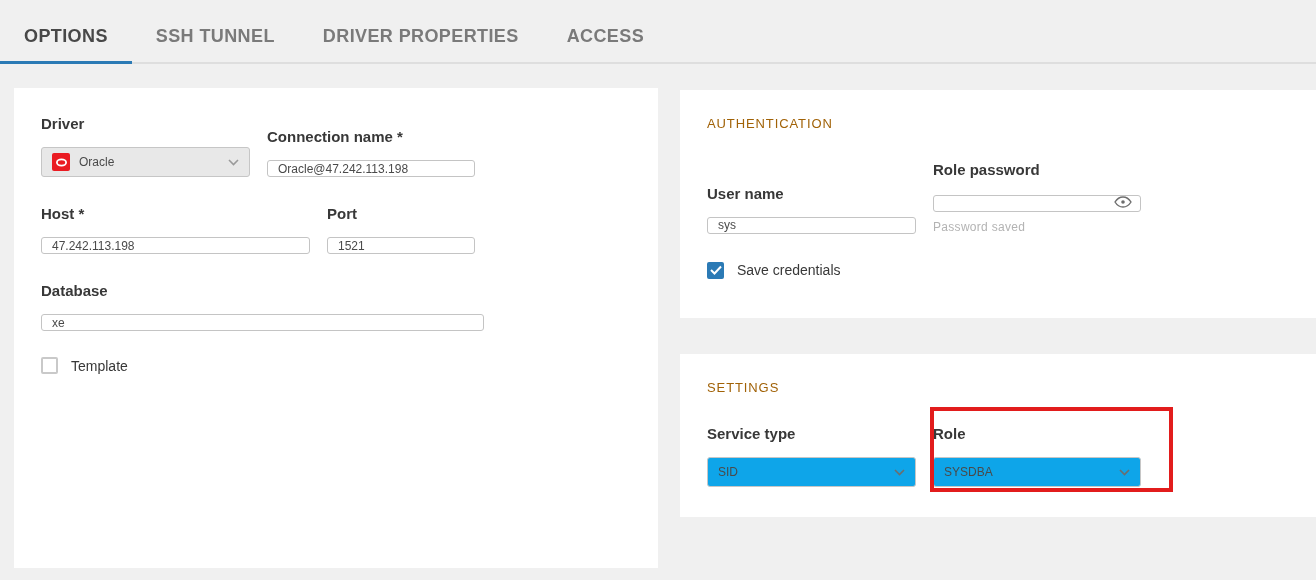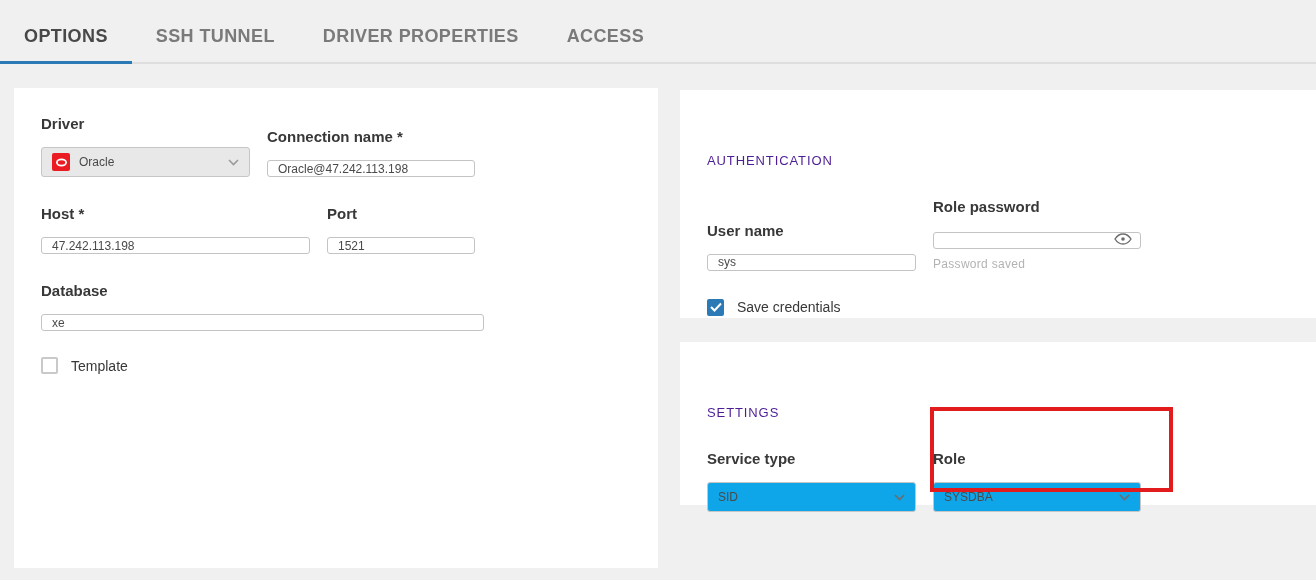--- a/index.html
+++ b/index.html
@@ -38,27 +38,26 @@
     background:#2b7ab5;
   }
 
   
   .card {
     position:absolute;
     background:#ffffff;
   }
   .card-left   { left:14px;  top:88px;  width:644px; height:480px; padding:27px; }
   .card-auth   { left:680px; top:90px;  width:636px; height:228px; padding:26px 27px; }
-  .card-set    { left:680px; top:342px; width:636px; height:163px; padding:26px 27px; }
+  .card-set    { left:680px; top:354px; width:636px; height:163px; padding:26px 27px; }
 
   .section-title {
     font-size:13px;
-    color:#4c1d95;
+    color:#a16207;
     letter-spacing:0.9px;
-    margin-top:37px;
   }
 
   
   .row { display:flex; gap:17px;align-items:flex-end; }
   .field { display:flex; flex-direction:column; }
   .field-label {
     font-size:15px;
     font-weight:bold;
     color:#383838;
     margin-bottom:14px;

